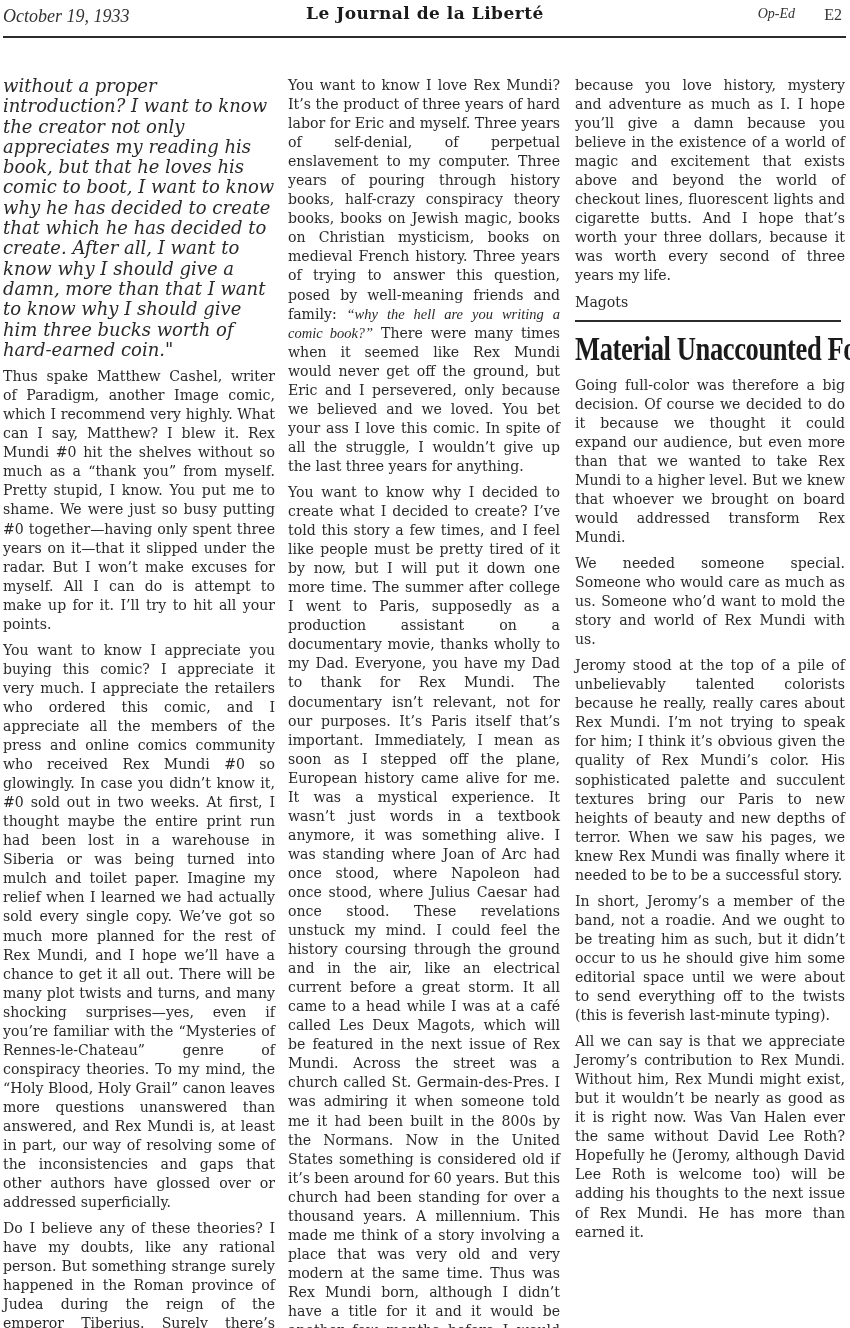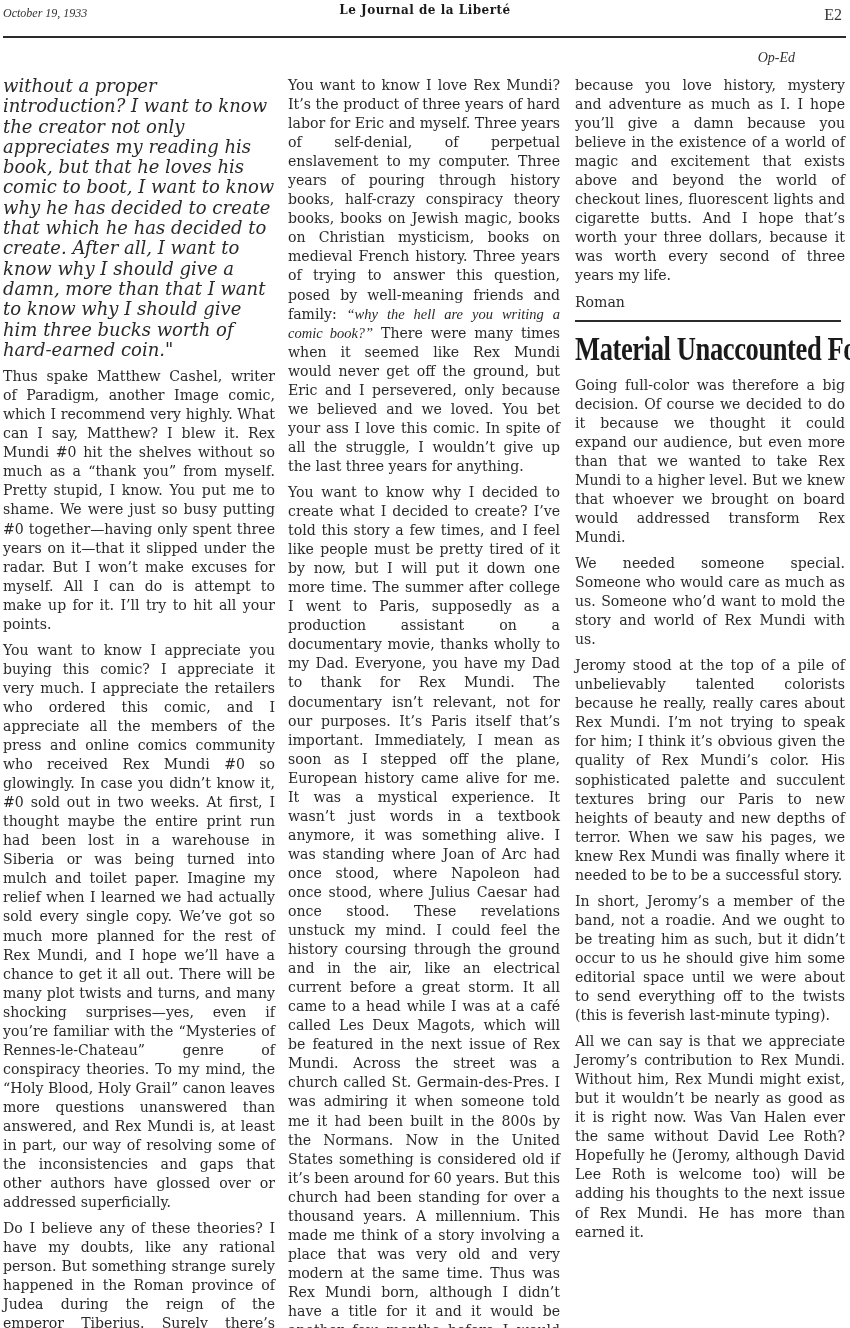--- a/index.html
+++ b/index.html
@@ -6,31 +6,31 @@
   body {
     width: 850px; height: 1328px; overflow: hidden; position: relative;
     font-family: "DejaVu Serif", serif; color: #2a2a2a;
   }
   .masthead {
     position: absolute; left: 0; top: 0; width: 850px; height: 40px;
   }
   .mh-date {
     position: absolute; left: 3px; top: 6px;
     font-family: "Liberation Serif", serif; font-style: italic;
-    font-size: 12px; color: #333;
+    font-size: 18px; color: #333;
   }
   .mh-title {
     position: absolute; left: 0; width: 850px; top: 3px; text-align: center;
-    font-family: "DejaVu Serif", serif; font-weight: bold; font-size: 12px;
+    font-family: "DejaVu Serif", serif; font-weight: bold; font-size: 17px;
     color: #1a1a1a; letter-spacing: 0.5px;
   }
   .mh-section {
     position: absolute; right: 55px; top: 6px;
     font-family: "Liberation Serif", serif; font-style: italic;
-    font-size: 14px; color: #333; margin-top: 44px;
+    font-size: 14px; color: #333;
   }
   .mh-page {
     position: absolute; right: 8px; top: 6px;
     font-family: "Liberation Serif", serif; font-size: 16px; color: #333;
   }
   .mh-rule {
     position: absolute; left: 3px; top: 36px; width: 843px; height: 2px;
     background: #2b2b2b;
   }
   .col {
@@ -77,21 +77,21 @@
 </article>
 
 <article class="col col2">
   <p><span>You want to know I love Rex Mundi? It’s the product of three years of hard labor for Eric and myself. Three years of self-denial, of perpetual enslavement to my computer. Three years of pouring through history books, half-crazy conspiracy theory books, books on Jewish magic, books on Christian mysticism, books on medieval French history. Three years of trying to answer this question, posed by well-meaning friends and family: </span><em class="q">“why the hell are you writing a comic book?”</em><span> There were many times when it seemed like Rex Mundi would never get off the ground, but Eric and I persevered, only because we believed and we loved. You bet your ass I love this comic. In spite of all the struggle, I wouldn’t give up the last three years for anything.</span></p>
   <p>You want to know why I decided to create what I decided to create? I’ve told this story a few times, and I feel like people must be pretty tired of it by now, but I will put it down one more time. The summer after college I went to Paris, supposedly as a production assistant on a documentary movie, thanks wholly to my Dad. Everyone, you have my Dad to thank for Rex Mundi. The documentary isn’t relevant, not for our purposes. It’s Paris itself that’s important. Immediately, I mean as soon as I stepped off the plane, European history came alive for me. It was a mystical experience. It wasn’t just words in a textbook anymore, it was something alive. I was standing where Joan of Arc had once stood, where Napoleon had once stood, where Julius Caesar had once stood. These revelations unstuck my mind. I could feel the history coursing through the ground and in the air, like an electrical current before a great storm. It all came to a head while I was at a café called Les Deux Magots, which will be featured in the next issue of Rex Mundi. Across the street was a church called St. Germain-des-Pres. I was admiring it when someone told me it had been built in the 800s by the Normans. Now in the United States something is considered old if it’s been around for 60 years. But this church had been standing for over a thousand years. A millennium. This made me think of a story involving a place that was very old and very modern at the same time. Thus was Rex Mundi born, although I didn’t have a title for it and it would be another few months before I would meet Eric.</p>
 
 </article>
 
 <article class="col col3">
   <p>because you love history, mystery and adventure as much as I. I hope you’ll give a damn because you believe in the existence of a world of magic and excitement that exists above and beyond the world of checkout lines, fluorescent lights and cigarette butts. And I hope that’s worth your three dollars, because it was worth every second of three years my life.</p>
-  <p class="sig">Roman</p>
+  <p class="sig">Magots</p>
   <div class="sec-rule"></div>
   <h2 class="sec-head">Material Unaccounted For</h2>
   <p>Going full-color was therefore a big decision. Of course we decided to do it because we thought it could expand our audience, but even more than that we wanted to take Rex Mundi to a higher level. But we knew that whoever we brought on board would addressed transform Rex Mundi.</p>
   <p>We needed someone special. Someone who would care as much as us. Someone who’d want to mold the story and world of Rex Mundi with us.</p>
   <p>Jeromy stood at the top of a pile of unbelievably talented colorists because he really, really cares about Rex Mundi. I’m not trying to speak for him; I think it’s obvious given the quality of Rex Mundi’s color. His sophisticated palette and succulent textures bring our Paris to new heights of beauty and new depths of terror. When we saw his pages, we knew Rex Mundi was finally where it needed to be to be a successful story.</p>
   <p>In short, Jeromy’s a member of the band, not a roadie. And we ought to be treating him as such, but it didn’t occur to us he should give him some editorial space until we were about to send everything off to the twists (this is feverish last-minute typing).</p>
   <p>All we can say is that we appreciate Jeromy’s contribution to Rex Mundi. Without him, Rex Mundi might exist, but it wouldn’t be nearly as good as it is right now. Was Van Halen ever the same without David Lee Roth? Hopefully he (Jeromy, although David Lee Roth is welcome too) will be adding his thoughts to the next issue of Rex Mundi. He has more than earned it.</p>
 </article>
 
 </body></html>

